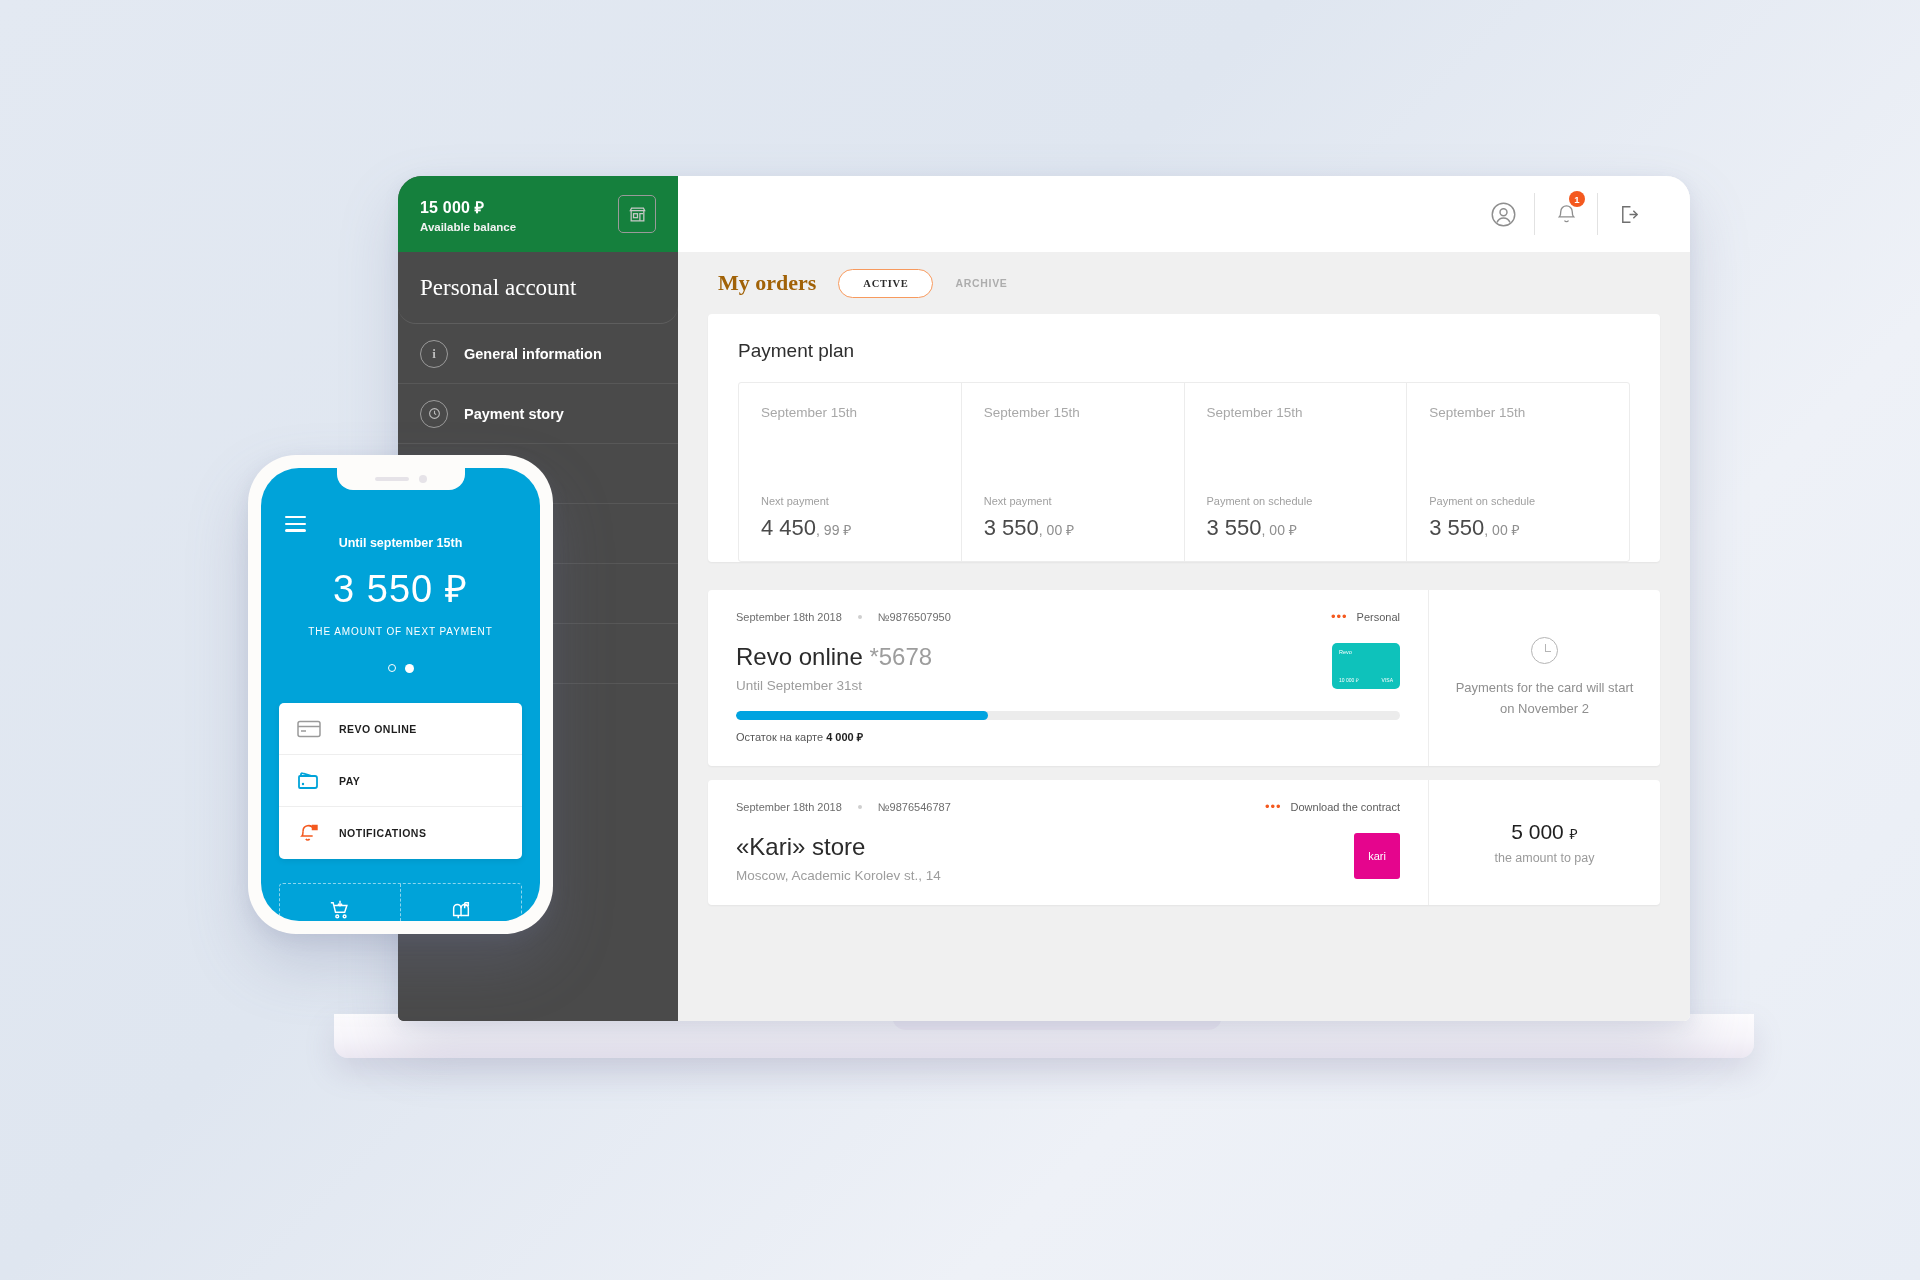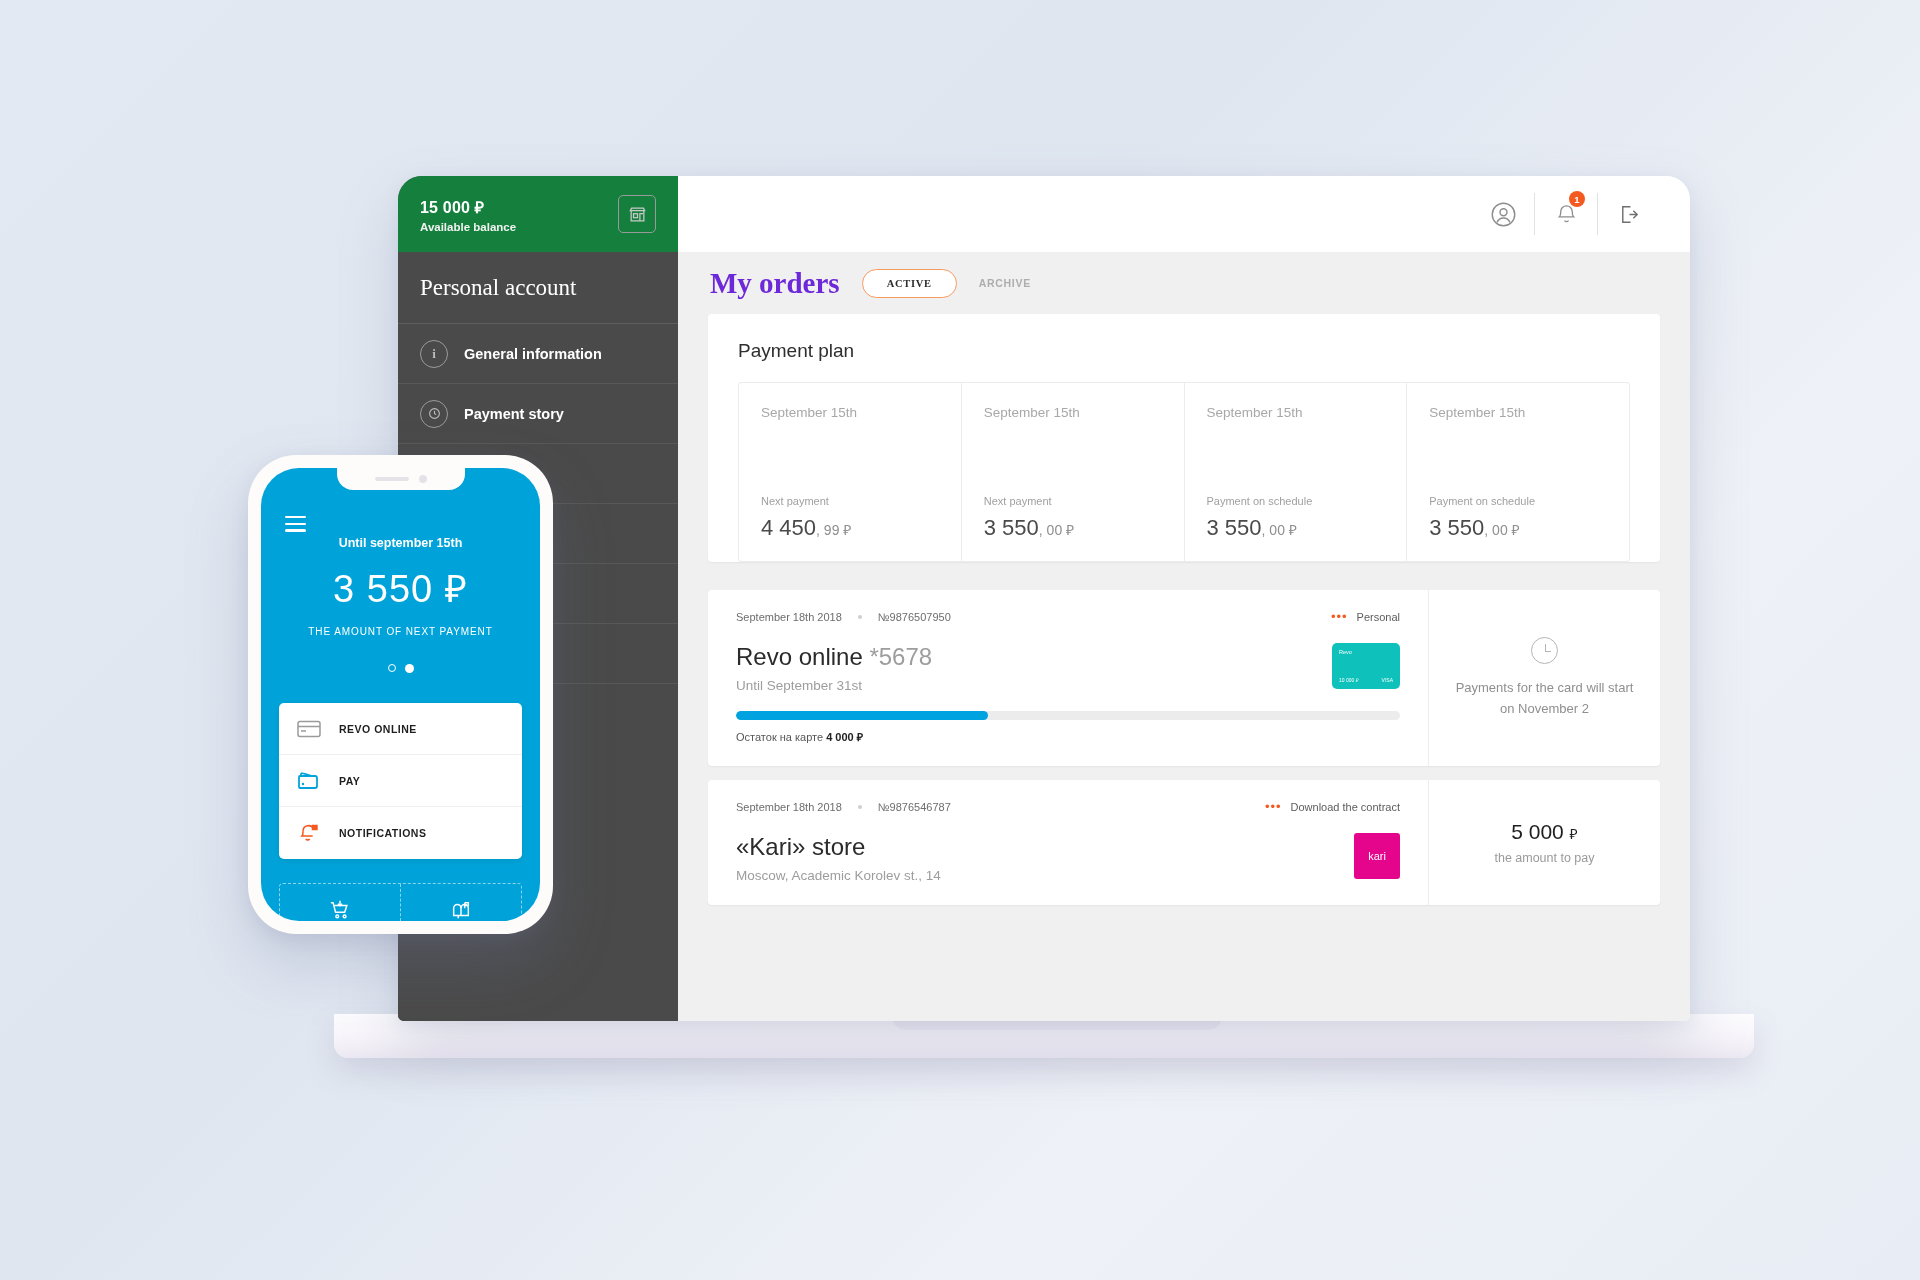--- a/index.html
+++ b/index.html
@@ -67,20 +67,21 @@
     border: 1px solid #9a9a9a; border-radius: 5px;
     display: flex; align-items: center; justify-content: center;
   }
   .sb-title {
     height: 72px;
     display: flex; align-items: center;
     padding: 14px 22px;
     font-family: "Liberation Serif", serif;
     font-size: 23px;
     border-bottom: 1px solid #5e5e5e;
+    border-radius: 18px;
   }
   .sb-item {
     height: 60px;
     display: flex; align-items: center;
     padding: 0 22px;
     border-bottom: 1px solid #585858;
     font-size: 14.5px; font-weight: bold;
   }
   .sb-ico {
     width: 28px; height: 28px; flex: 0 0 28px;
@@ -112,21 +113,21 @@
     font-size: 9.5px; font-weight: bold;
     display: flex; align-items: center; justify-content: center;
   }
 
   .orders-head {
     height: 62px; display: flex; align-items: center;
     padding-left: 32px; gap: 22px;
   }
   .orders-title {
     font-family: "Liberation Serif", serif;
-    font-size: 29px; color: #6d28d9; font-weight: bold;
+    font-size: 22px; color: #a16207; font-weight: bold; margin-left: 8px;
   }
   .pill {
     border: 1.4px solid #f79a5e; border-radius: 20px;
     padding: 8px 24px;
     font-size: 10.5px; font-weight: bold; letter-spacing: .7px;
     color: #2c2c2c;
     background: #fff;
     font-family: Liberation Serif, serif;
   }
   .tab-plain {

